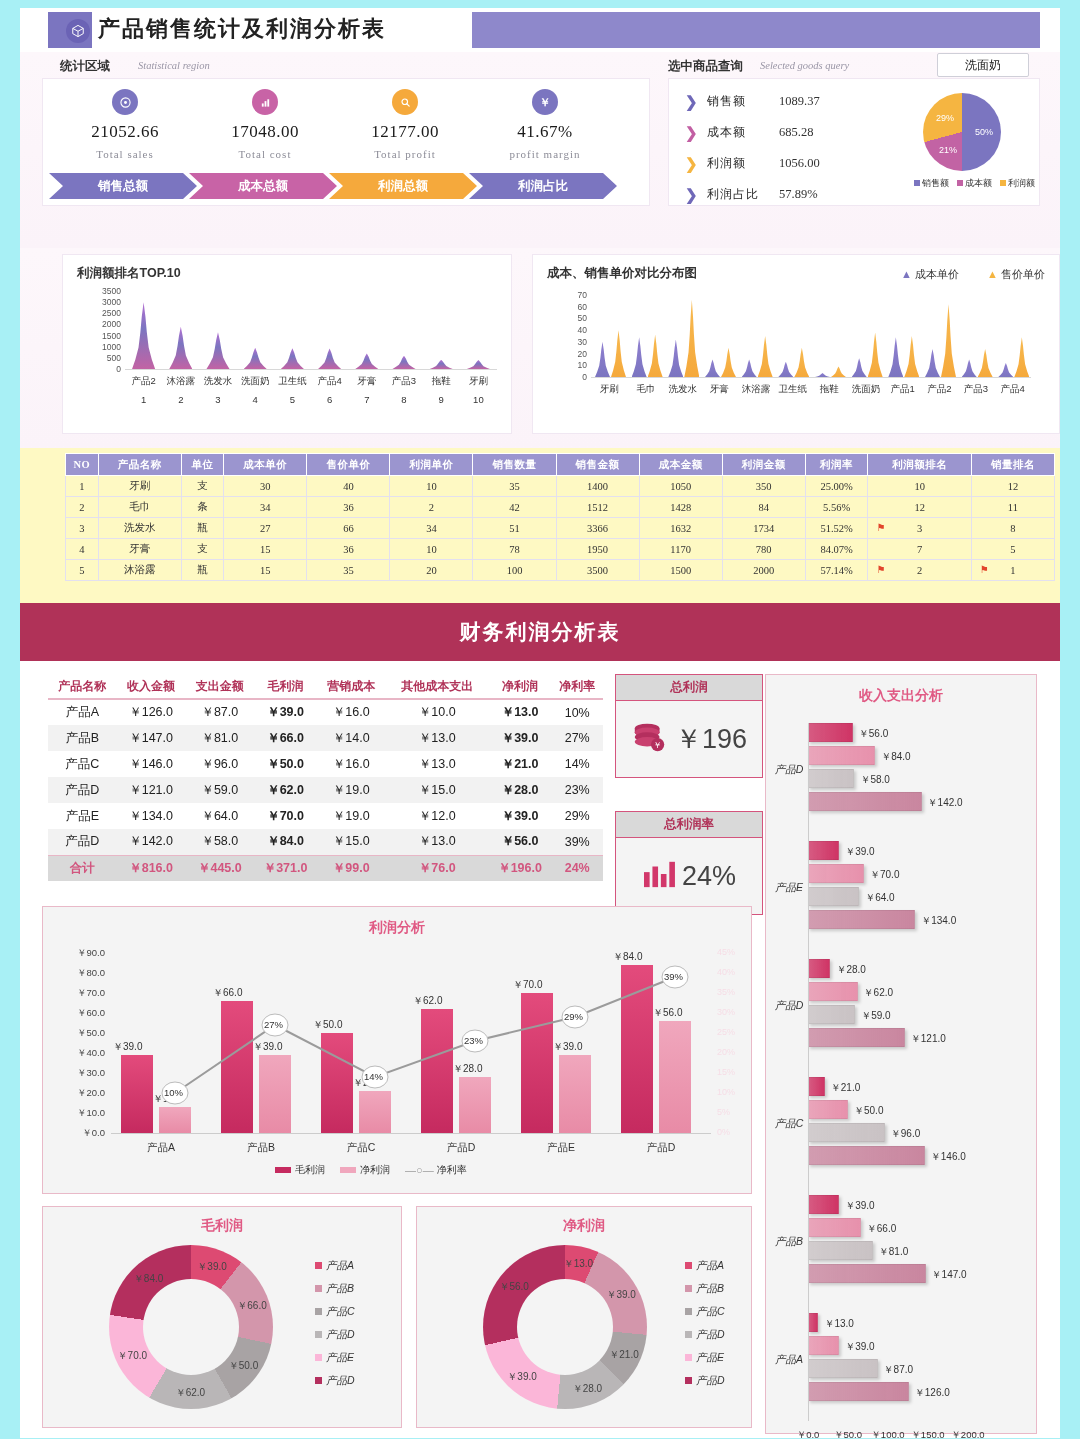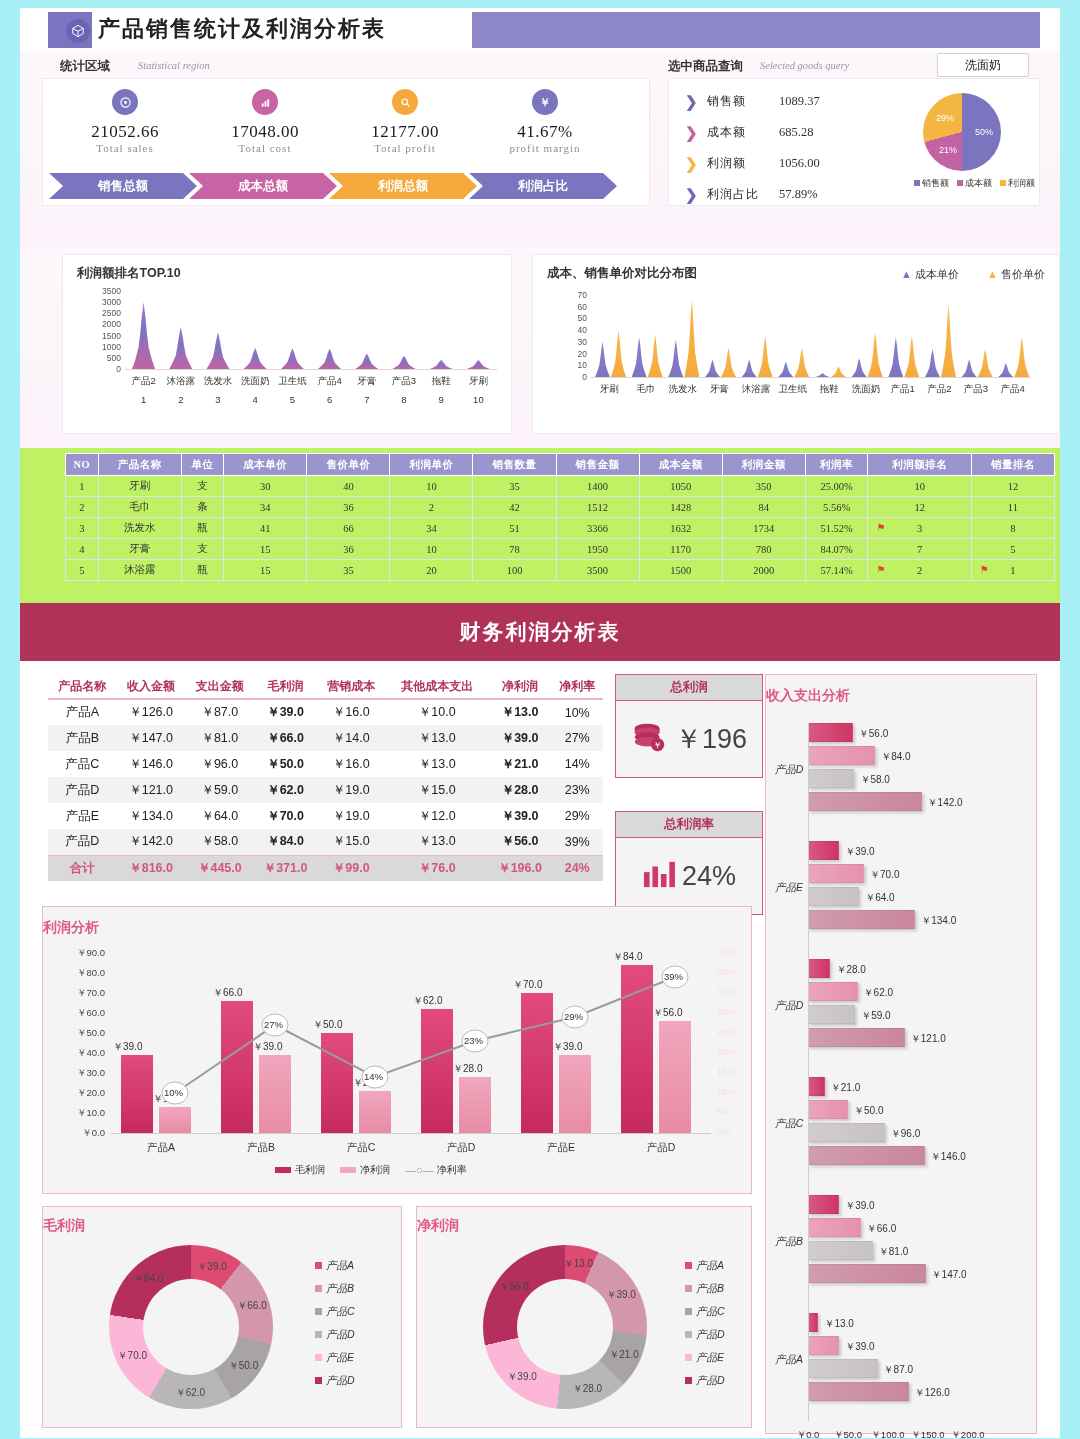--- a/index.html
+++ b/index.html
@@ -23,21 +23,21 @@
   
   .zone1 { position:relative; height:196px; background:linear-gradient(#fdf7fb,#fbf3f9); }
   .sec-label { position:absolute; font-size:12.5px; font-weight:bold; color:#333; }
   .sec-sub { position:absolute; font-size:10.5px; color:#9a96a6; font-style:italic; font-family:"Liberation Serif",serif; }
 
   .statbox { position:absolute; left:22px; top:26px; width:608px; height:128px; background:#fff; border:1px solid #f0e7f2; }
   .stat { position:absolute; width:140px; text-align:center; top:10px; }
   .stat .ic { width:26px; height:26px; border-radius:50%; margin:0 auto 7px; display:flex;
       align-items:center; justify-content:center; color:#fff; font-size:12px; font-weight:bold; }
   .stat .num { font-size:17px; color:#1a1a1a; font-family:"Liberation Serif",serif; letter-spacing:0.5px; }
-  .stat .cap { font-size:11px; color:#8d8d98; font-family:"Liberation Serif",serif; letter-spacing:1px;}
+  .stat .cap { font-size:11px; color:#8d8d98; margin-top:6px; font-family:"Liberation Serif",serif; letter-spacing:1px;}
   .arrow { position:absolute; top:94px; height:26px; width:148px; color:#fff; font-size:12.5px;
      font-weight:bold; display:flex; align-items:center; justify-content:center;
      clip-path: polygon(0 0, calc(100% - 14px) 0, 100% 50%, calc(100% - 14px) 100%, 0 100%, 14px 50%); }
 
   .qbox { position:absolute; left:648px; top:26px; width:372px; height:128px; background:#fff; border:1px solid #f0e7f2; }
   .qrow { position:absolute; left:16px; height:25px; display:flex; align-items:center; }
   .qchev { width:22px; font-size:15px; font-weight:bold; }
   .qlab { width:72px; font-size:12px; color:#2a2a2a; font-family:"Liberation Serif",serif; letter-spacing:1px;}
   .qval { font-size:12.5px; color:#333; font-family:"Liberation Serif",serif; }
   .qbtn { position:absolute; right:10px; top:-26px; width:92px; height:24px; border:1px solid #cfcfd8;
@@ -51,21 +51,21 @@
   
   .zone2 { position:relative; height:200px; background:linear-gradient(#fdf7fb,#fbf3f9); }
   .card { position:absolute; background:#fff; border:1px solid #f0e7f2; }
   .card .ct { position:absolute; left:14px; top:10px; font-size:12.5px; font-weight:bold; color:#333; }
   .axlab { position:absolute; font-size:8.5px; color:#555; text-align:right; }
   .xlab { position:absolute; font-size:9.5px; color:#333; text-align:center; width:46px; }
   .spike { position:absolute; bottom:0; }
   .lg2 { position:absolute; font-size:11px; color:#333; }
 
   
-  .zone3 { position:relative; height:155px; background:#bef264; }
+  .zone3 { position:relative; height:155px; background:#fef9c3; }
   table.dt { position:absolute; left:45px; top:5px; width:990px; border-collapse:collapse; }
   table.dt th { background:#9b95cf; color:#fff; font-size:10.5px; font-weight:bold; height:22px;
      border:1px solid #fff; font-family:"Liberation Serif",serif; letter-spacing:0.5px; }
   table.dt td { border:1px solid #e3e0ef; height:21px; font-size:10.5px; color:#333; text-align:center;
      font-family:"Liberation Serif",serif; }
   .flagc { position:relative; }
   .flag { position:absolute; left:8px; top:4px; color:#e2452b; font-size:10px; }
 
   
   .fbanner { position:relative; height:58px; background:#b03258; color:#fff; display:flex;
@@ -81,21 +81,21 @@
   table.ft td.bold { font-weight:bold; }
   table.ft tr.tot td { color:#d2567f; font-weight:bold; background:#d9d9d9; border-top:1px solid #e8b6c6; }
 
   .kpi { position:absolute; width:148px; border:1px solid #d4547d; background:#fff; }
   .kpi .kh { height:26px; background:#d9d9d9; color:#b03258; font-size:12.5px; font-weight:bold;
      display:flex; align-items:center; justify-content:center; border-bottom:1px solid #d4547d; }
   .kpi .kb { height:76px; display:flex; align-items:center; justify-content:center; gap:6px; background:#f4f4f4;}
   .kpi .kv { font-size:27px; color:#444; }
 
   .pcard { position:absolute; border:1px solid #e9b9c8; background:#f4f4f4; }
-  .pct { position:absolute; width:100%; font-size:14px; color:#e05a84; font-weight:bold; }
+  .pct { position:absolute; width:100%; text-align:center; font-size:14px; color:#e05a84; font-weight:bold; }
 
   .bar { position:absolute; bottom:0; }
   .dlabel { position:absolute; font-size:10px; color:#333; }
   .ylab { position:absolute; font-size:9.5px; color:#444; text-align:right; }
   .ylab2 { position:absolute; font-size:9px; color:#f6dde6; text-align:left; }
   .catlab { position:absolute; font-size:10.5px; color:#333; text-align:center; }
   .lgrow { position:absolute; display:flex; align-items:center; gap:5px; font-size:10px; color:#333; }
   .lgrow i { display:inline-block; width:16px; height:6px; }
 
   .hbar { position:absolute; border:1px solid rgba(0,0,0,.06); box-shadow:2px 2px 3px rgba(0,0,0,.18); }
@@ -364,21 +364,21 @@
             <td>1428</td>
             <td>84</td>
             <td>5.56%</td>
             <td>12</td>
             <td>11</td>
           </tr>
           <tr>
             <td>3</td>
             <td>洗发水</td>
             <td>瓶</td>
-            <td>41</td>
+            <td>27</td>
             <td>66</td>
             <td>34</td>
             <td>51</td>
             <td>3366</td>
             <td>1632</td>
             <td>1734</td>
             <td>51.52%</td>
             <td class="flagc">3<span class="flag">⚑</span></td>
             <td>8</td>
           </tr>

